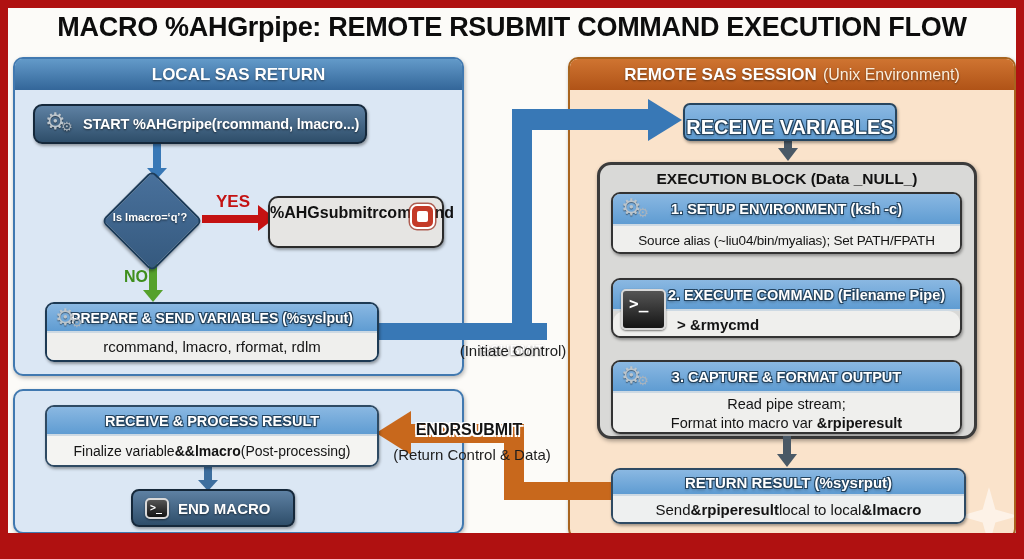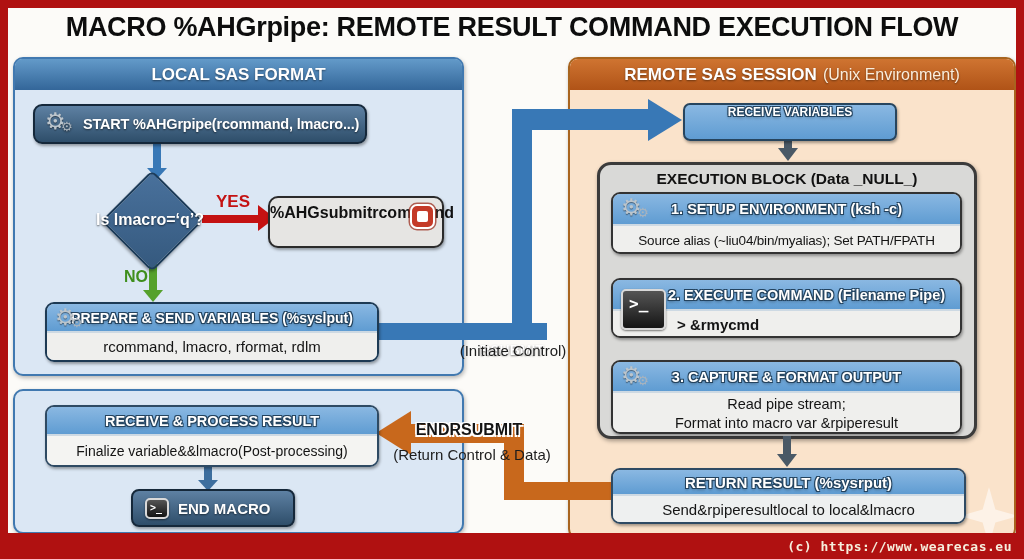--- a/index.html
+++ b/index.html
@@ -40,21 +40,21 @@
   .darkbox{background:linear-gradient(#5e81a3,#2e4e6a);border:2px solid #15283a;display:flex;
            align-items:center;color:#fff;font-weight:bold;}
   .box-start{left:33px;top:104px;width:320px;height:36px;gap:8px;padding-left:10px;font-size:14.5px;
              letter-spacing:-0.2px;text-shadow:0 1px 2px rgba(0,0,0,.55);}
   .box-end{left:131px;top:489px;width:148px;height:34px;gap:9px;padding-left:12px;font-size:15px;
            border-radius:8px;text-shadow:0 1px 2px rgba(0,0,0,.55);}
   .diamond{position:absolute;left:116px;top:185px;width:68px;height:68px;transform:rotate(45deg);
            background:linear-gradient(135deg,#49719c,#35597e);border:2px solid #1d3c59;border-radius:6px;
            z-index:3;box-shadow:1px 2px 3px rgba(0,0,0,.35);}
   .diamond-label{position:absolute;left:92px;top:211px;width:116px;text-align:center;z-index:4;
-                 color:#fff;font-weight:bold;font-size:16px;text-shadow:0 1px 2px rgba(0,0,0,.6);}
+                 color:#fff;font-weight:bold;font-size:11px;text-shadow:0 1px 2px rgba(0,0,0,.6);}
   .box-delegate{left:268px;top:196px;width:176px;height:52px;background:#e6e5e3;border:2.5px solid #2b2b2b;
                 border-radius:10px;text-align:center;padding-top:4px;box-sizing:border-box;}
   .delegate-title{font-size:15px;line-height:18px;}
   .delegate-body{font-size:16px;font-weight:bold;color:#111;line-height:22px;}
   .stop{position:absolute;right:7px;top:6px;width:21px;height:21px;border-radius:7px;background:#c43a28;
         border:2px solid #fff;box-shadow:0 0 0 1.5px rgba(160,60,45,.8);}
   .stop::after{content:"";position:absolute;inset:5px;background:#fff;border-radius:2px;}
   
   .hbox{position:absolute;z-index:3;border:2px solid #1d3a54;border-radius:9px;overflow:hidden;
         box-shadow:1px 2px 3px rgba(0,0,0,.35);}
@@ -71,31 +71,31 @@
   .bt{color:#141414;font-weight:bold;
       text-shadow:-1.5px -1.5px 0 #fff,1.5px -1.5px 0 #fff,-1.5px 1.5px 0 #fff,1.5px 1.5px 0 #fff;}
   .box-prepare{left:45px;top:302px;width:330px;height:56px;}
   .box-prepare .hbox-head{height:27px;font-size:14px;}
   .box-prepare .hbox-body{height:27px;font-size:15px;}
   .box-receive-result{left:45px;top:405px;width:330px;height:58px;border-color:#2e4a63;}
   .box-receive-result .hbox-head{height:27px;font-size:14.5px;}
   .box-receive-result .hbox-body{height:29px;background:#f4f4f2;}
   .box-receive-vars{position:absolute;left:683px;top:103px;width:210px;height:34px;z-index:3;
       background:linear-gradient(#8ab8e2,#5f9cd2);border:2px solid #27455e;border-radius:7px;
-      display:flex;align-items:flex-start;justify-content:center;font-size:12px;box-shadow:1px 2px 3px rgba(0,0,0,.35);}
+      display:flex;align-items:flex-end;justify-content:center;font-size:20px;box-shadow:1px 2px 3px rgba(0,0,0,.35);}
   .exec{position:absolute;left:597px;top:162px;width:380px;height:277px;z-index:3;background:#d9d9d7;
         border:3px solid #3b3b3b;border-radius:14px;box-sizing:border-box;box-shadow:1px 2px 4px rgba(0,0,0,.35);}
   .exec-title{margin-top:5px;text-align:center;font-size:15.5px;font-weight:bold;color:#111;}
   .step{box-sizing:border-box;}
   .box-step1{left:611px;top:192px;width:351px;height:62px;}
   .box-step1 .hbox-head{height:30px;font-size:14.5px;}
   .box-step1 .hbox-body{height:28px;font-size:13.5px;letter-spacing:-0.2px;}
   .box-step2{left:611px;top:278px;width:351px;height:60px;}
   .box-step2 .hbox-head{height:29px;font-size:14.5px;padding-left:40px;}
-  .box-step2 .hbox-body{height:27px;justify-content:flex-start;padding-left:64px;font-weight:bold;font-size:15px;}
+  .box-step2 .hbox-body{height:27px;justify-content:flex-start;padding-left:64px;font-weight:bold;font-size:15px;border-radius:12px;}
   .box-step3{left:611px;top:360px;width:351px;height:74px;}
   .box-step3 .hbox-head{height:29px;font-size:14.5px;}
   .box-step3 .hbox-body{height:41px;flex-direction:column;line-height:19px;font-size:14.5px;}
   .box-return{left:611px;top:468px;width:351px;height:52px;border-color:#2e4a63;}
   .box-return .hbox-head{height:24px;font-size:15px;}
   .box-return .hbox-body{height:26px;font-size:15px;background:#eef0f0;}
   
   .flabel{position:absolute;z-index:4;text-align:center;}
   .lbl-yes{left:216px;top:192px;color:#c41212;font-weight:bold;font-size:17px;}
   .lbl-no{left:124px;top:268px;color:#3f8f1d;font-weight:bold;font-size:16px;}
@@ -110,31 +110,31 @@
             font-family:"DejaVu Sans",sans-serif;text-shadow:0 1px 1px rgba(0,0,0,.45);}
   .gear .g2{position:absolute;left:16px;top:8px;font-size:13px;color:#aab4bd;
             font-family:"DejaVu Sans",sans-serif;}
   .gear-abs{position:absolute;left:8px;top:3px;}
   .term{background:linear-gradient(#555,#151515);border:2px solid #d9d9d9;border-radius:5px;color:#fff;
         font-family:"DejaVu Sans Mono",monospace;font-weight:bold;box-sizing:border-box;
         display:block;box-shadow:0 1px 2px rgba(0,0,0,.5);}
   .term-sm{width:24px;height:21px;font-size:10px;line-height:15px;padding-left:3px;}
   .term-lg{position:absolute;left:8px;top:9px;width:45px;height:41px;font-size:16px;line-height:26px;
            padding-left:6px;z-index:2;}
-  .b{font-weight:normal;}
+  .b{font-weight:bold;}
 </style>
 </head>
 <body>
 
 <div class="stage">
 
-  <div class="title">MACRO %AHGrpipe: REMOTE RESULT COMMAND EXECUTION FLOW</div>
+  <div class="title">MACRO %AHGrpipe: REMOTE RSUBMIT COMMAND EXECUTION FLOW</div>
 
   <div class="panel panel-blue panel-local">
-    <div class="panel-head head-blue">LOCAL SAS FORMAT</div>
+    <div class="panel-head head-blue">LOCAL SAS RETURN</div>
   </div>
 
   <div class="panel panel-blue panel-local2"></div>
 
   <div class="panel panel-peach panel-remote">
     <div class="panel-head head-orange">
       <span>REMOTE SAS SESSION</span>
       <span class="head-light">(Unix Environment)</span>
     </div>
     <div class="sparkle"></div>
@@ -271,15 +271,14 @@
   </div>
 
   <div class="flabel lbl-yes">YES</div>
   <div class="flabel lbl-no">NO</div>
   <div class="flabel lbl-rsubmit">RSUBMIT</div>
   <div class="flabel lbl-rsubmit-sub">(Initiate Control)</div>
   <div class="flabel lbl-endrsubmit bt">ENDRSUBMIT</div>
   <div class="flabel lbl-endrsubmit-sub">(Return Control &amp; Data)</div>
 
   <div class="frame"></div>
-  <div class="copyright">(c) https://www.wearecas.eu</div>
 
 </div>
 
 </body></html>

